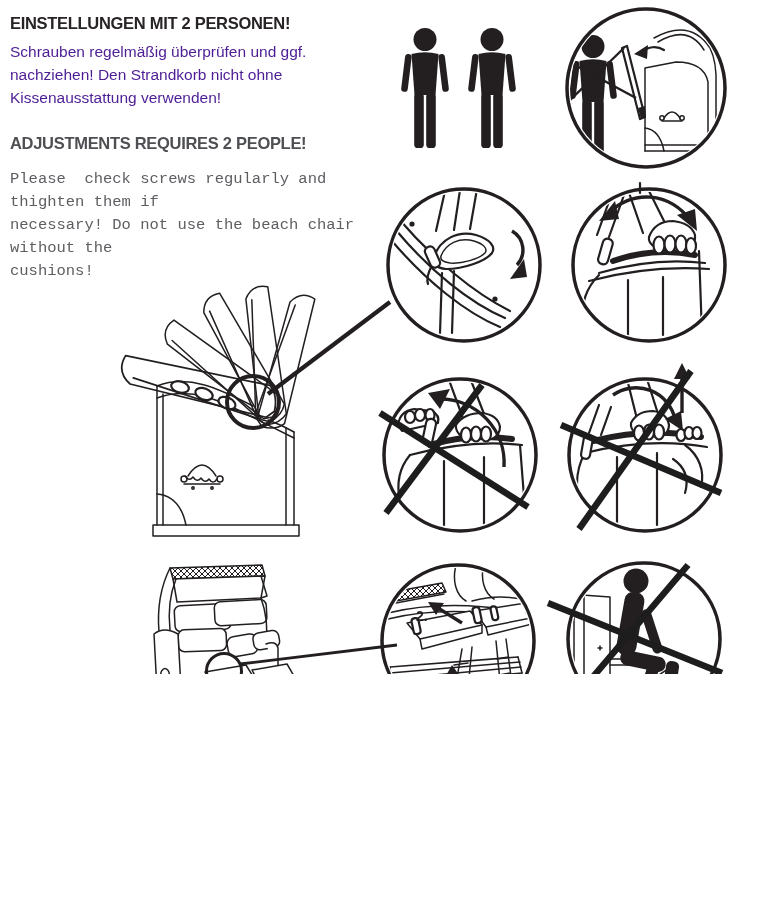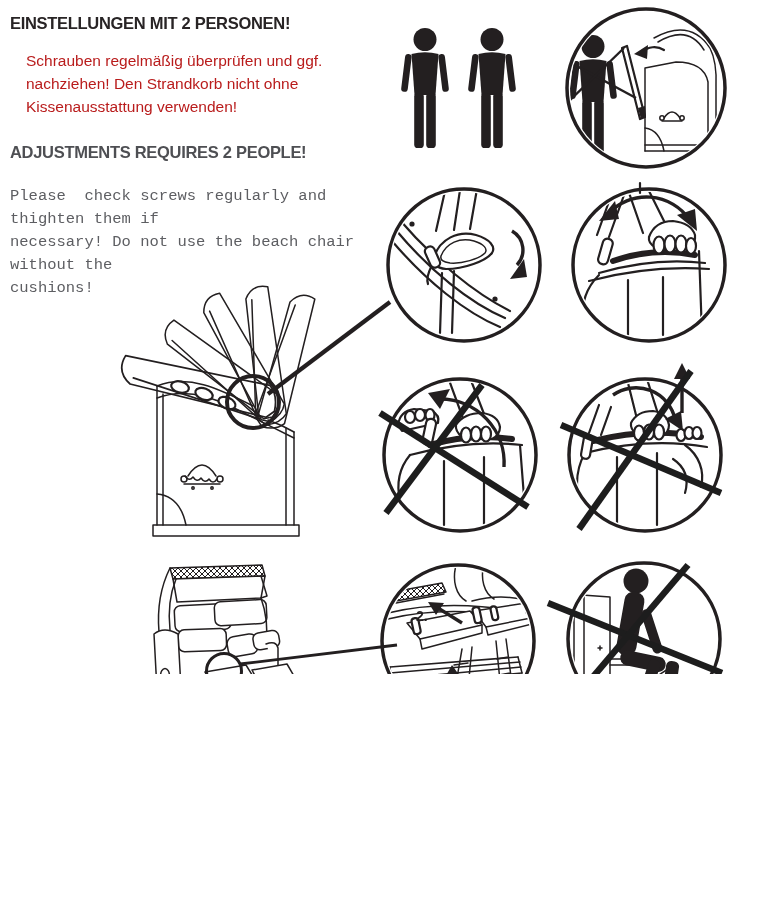--- a/index.html
+++ b/index.html
@@ -4,23 +4,23 @@
 <style>
   html,body{margin:0;padding:0;background:#ffffff;}
   body{font-family:"Liberation Sans",sans-serif;}
   .page{position:relative;width:762px;height:674px;background:#fff;overflow:hidden;color:#231f20;padding-left:47px;}
   .abs{position:absolute;}
   svg{overflow:visible;display:block;}
 
   
   .textblock{left:10px;top:14px;width:362px;}
   .h-de{margin:0 0 7px 0;font-size:16.5px;font-weight:700;letter-spacing:-0.3px;color:#282425;}
-  .b-de{margin:16px;font-size:15.5px;line-height:23px;color:#b91c1c;white-space:pre-wrap;}
+  .b-de{margin:0;font-size:15.5px;line-height:23px;color:#4c1d95;white-space:pre-wrap;}
   .blk-en{margin-top:25px;}
-  .h-en{margin:0 0 23px 0;font-size:16.5px;font-weight:700;letter-spacing:-0.3px;color:#4e4f53;}
+  .h-en{margin:0 0 15px 0;font-size:16.5px;font-weight:700;letter-spacing:-0.3px;color:#4e4f53;}
   .b-en{margin:0;font-size:15.5px;line-height:23px;color:#5d5e62;white-space:pre-wrap;font-family:Liberation Mono, monospace;}
 
   
   .s{stroke:#231f20;fill:none;stroke-width:2.2;stroke-linecap:round;stroke-linejoin:round;}
   .s1{stroke-width:1.5;}
   .s3{stroke-width:3;}
   .w{fill:#ffffff;stroke:#231f20;stroke-width:2.2;stroke-linejoin:round;}
   .blkf{fill:#231f20;stroke:none;}
   .ring{fill:none;stroke:#231f20;stroke-width:3.5;}
   .boldring{fill:none;stroke:#231f20;stroke-width:4;}

